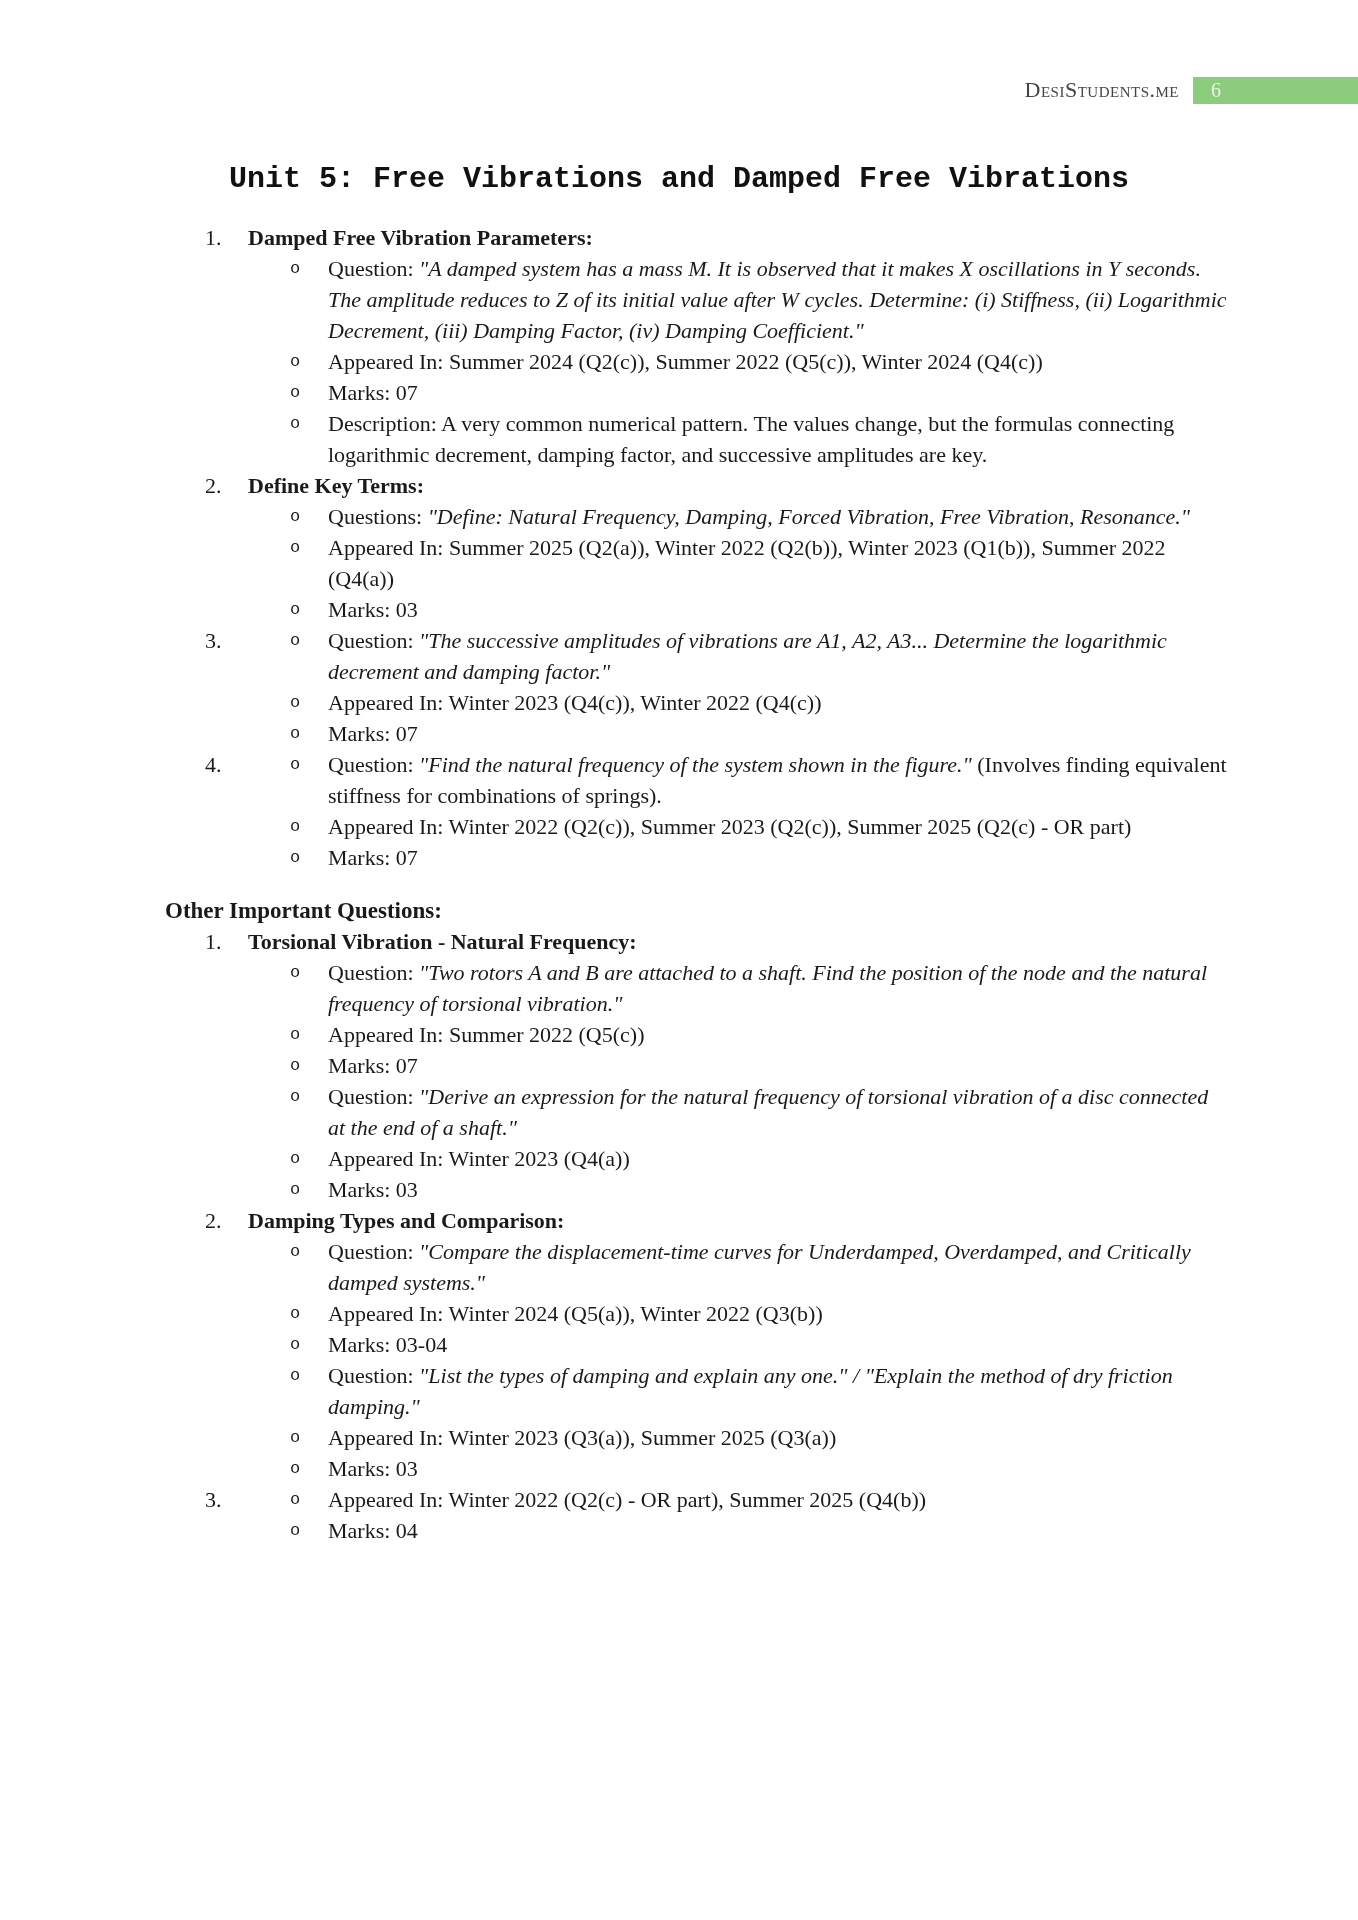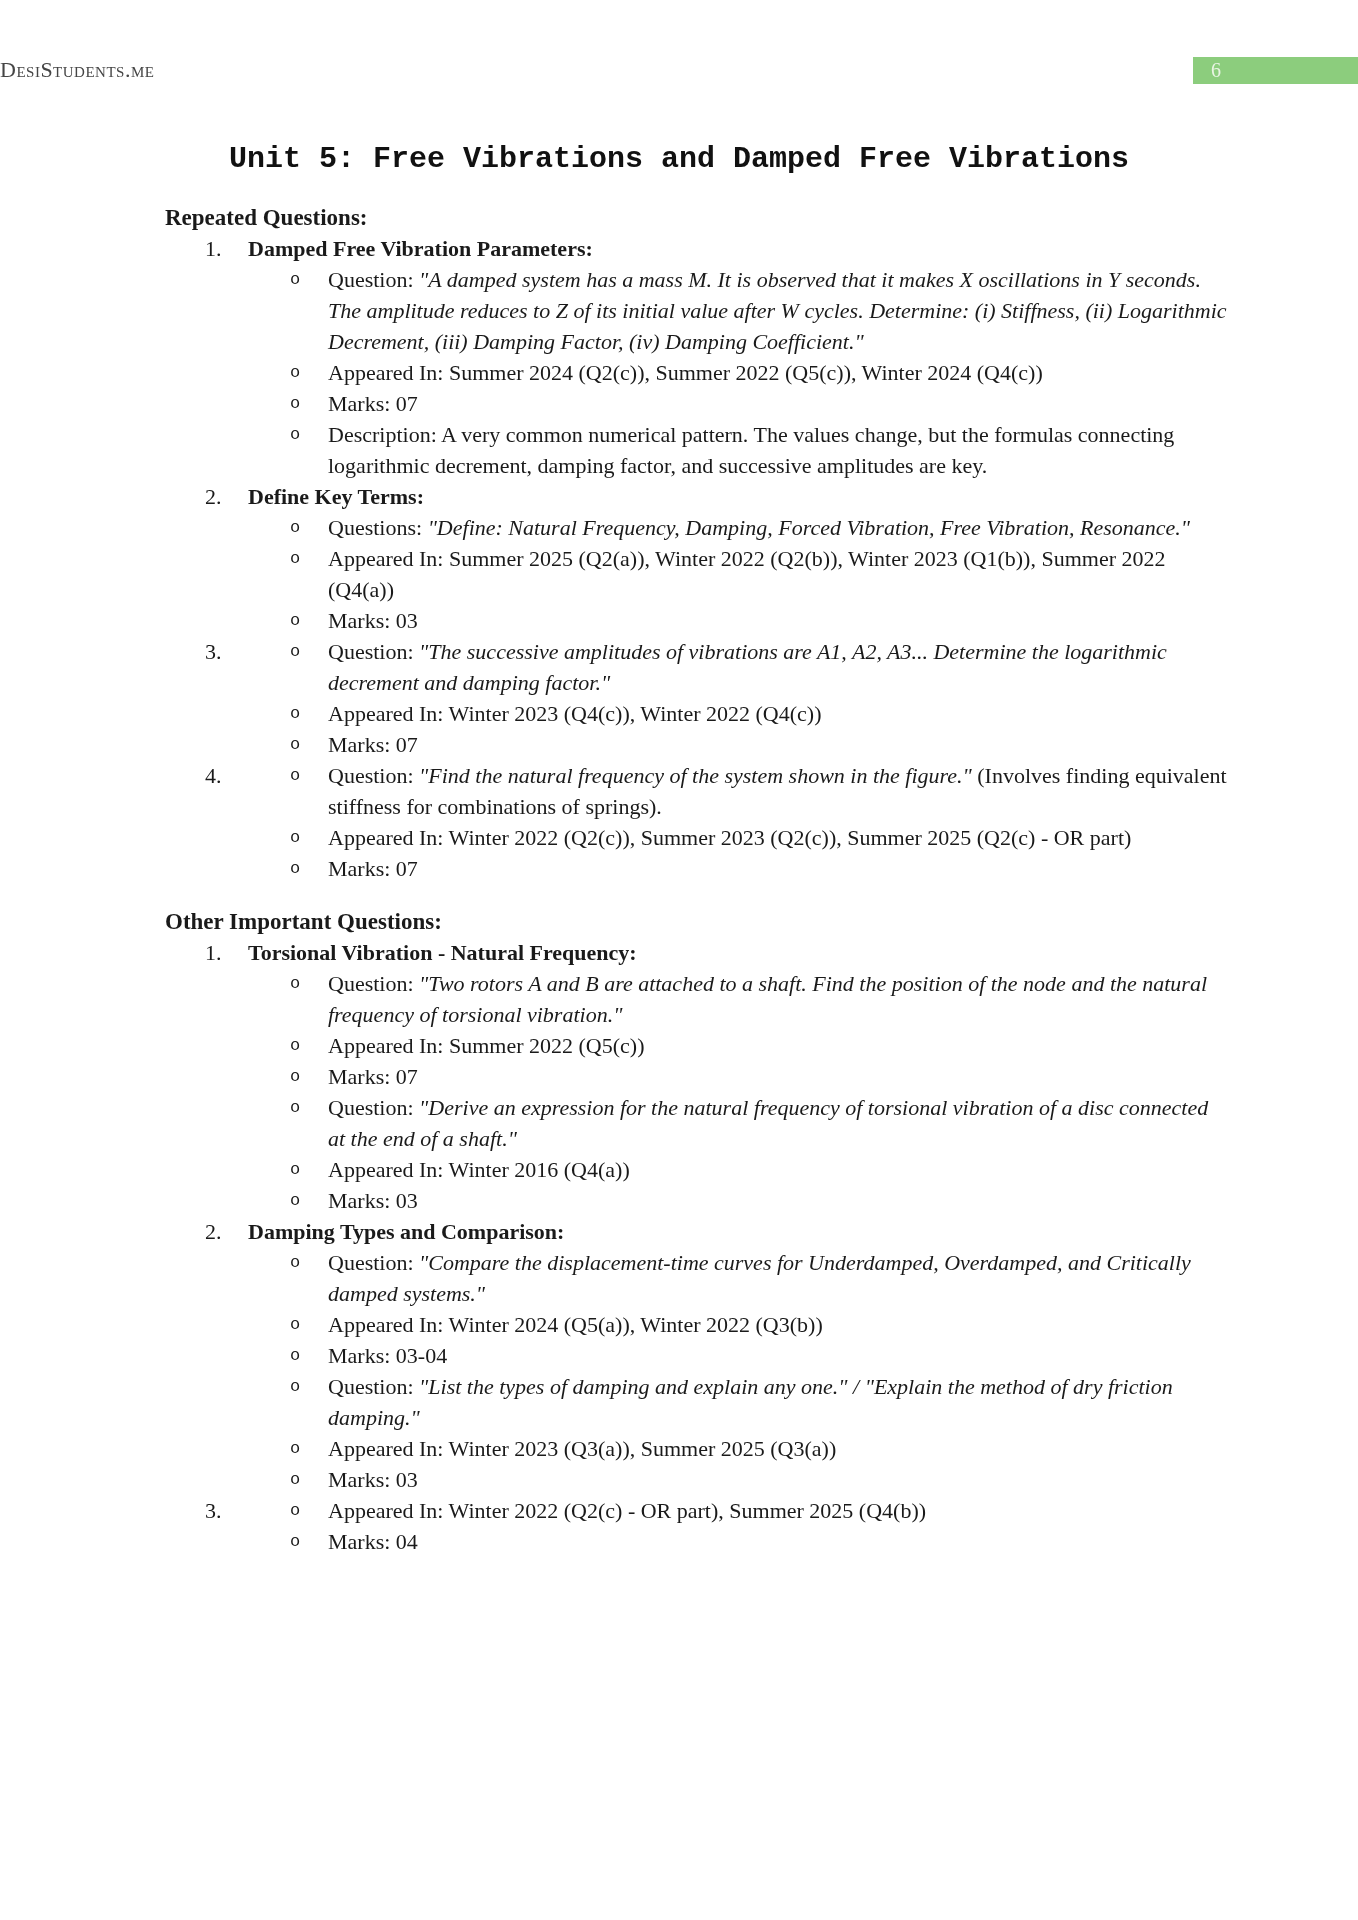--- a/index.html
+++ b/index.html
@@ -12,23 +12,23 @@
     width: 1358px;
     height: 1920px;
     background: #ffffff;
     font-family: "Liberation Serif", "DejaVu Serif", serif;
     color: #1a1a1a;
     overflow: hidden;
   }
   
   .header {
     display: flex;
-    justify-content: space-between;
+    justify-content: flex-end;
     align-items: center;
-    padding-top: 56px;
+    padding-top: 76px;
     height: 28px;
   }
   .site {
     font-variant: small-caps;
     font-size: 22px;
     letter-spacing: 0.5px;
     color: #454545;
   }
   .badge {
     margin-left: 14px;
@@ -108,21 +108,20 @@
     <span class="site">DesiStudents.me</span>
     <span class="badge" style="background: rgb(140, 205, 125);">
       <span class="pnum">6</span>
     </span>
   </div>
 
   <div class="title">Unit 5: Free Vibrations and Damped Free Vibrations</div>
 
   <div class="content" id="sections">
       <div class="section">
-        <div class="section-heading">Repeated Questions:</div>
         <div class="item">
           <span class="num">1.</span>
           <div class="item-body">
             <div class="item-title">Damped Free Vibration Parameters:</div>
             <div class="detail">
               <span class="bullet">o</span>
               <span class="detail-content"><b class="dlabel">Question:</b> <i class="seg">"A damped system has a mass M. It is observed that it makes X oscillations in Y seconds. The amplitude reduces to Z of its initial value after W cycles. Determine: (i) Stiffness, (ii) Logarithmic Decrement, (iii) Damping Factor, (iv) Damping Coefficient."</i></span>
             </div>
             <div class="detail">
               <span class="bullet">o</span>
@@ -208,21 +207,21 @@
             <div class="detail">
               <span class="bullet">o</span>
               <span class="detail-content"><b class="dlabel">Marks:</b> <span class="seg">07</span></span>
             </div>
             <div class="detail">
               <span class="bullet">o</span>
               <span class="detail-content"><b class="dlabel">Question:</b> <i class="seg">"Derive an expression for the natural frequency of torsional vibration of a disc connected at the end of a shaft."</i></span>
             </div>
             <div class="detail">
               <span class="bullet">o</span>
-              <span class="detail-content"><b class="dlabel">Appeared In:</b> <span class="seg">Winter 2016 (Q4(a))</span></span>
+              <span class="detail-content"><b class="dlabel">Appeared In:</b> <span class="seg">Winter 2023 (Q4(a))</span></span>
             </div>
             <div class="detail">
               <span class="bullet">o</span>
               <span class="detail-content"><b class="dlabel">Marks:</b> <span class="seg">03</span></span>
             </div>
           </div>
         </div>
         <div class="item">
           <span class="num">2.</span>
           <div class="item-body">

